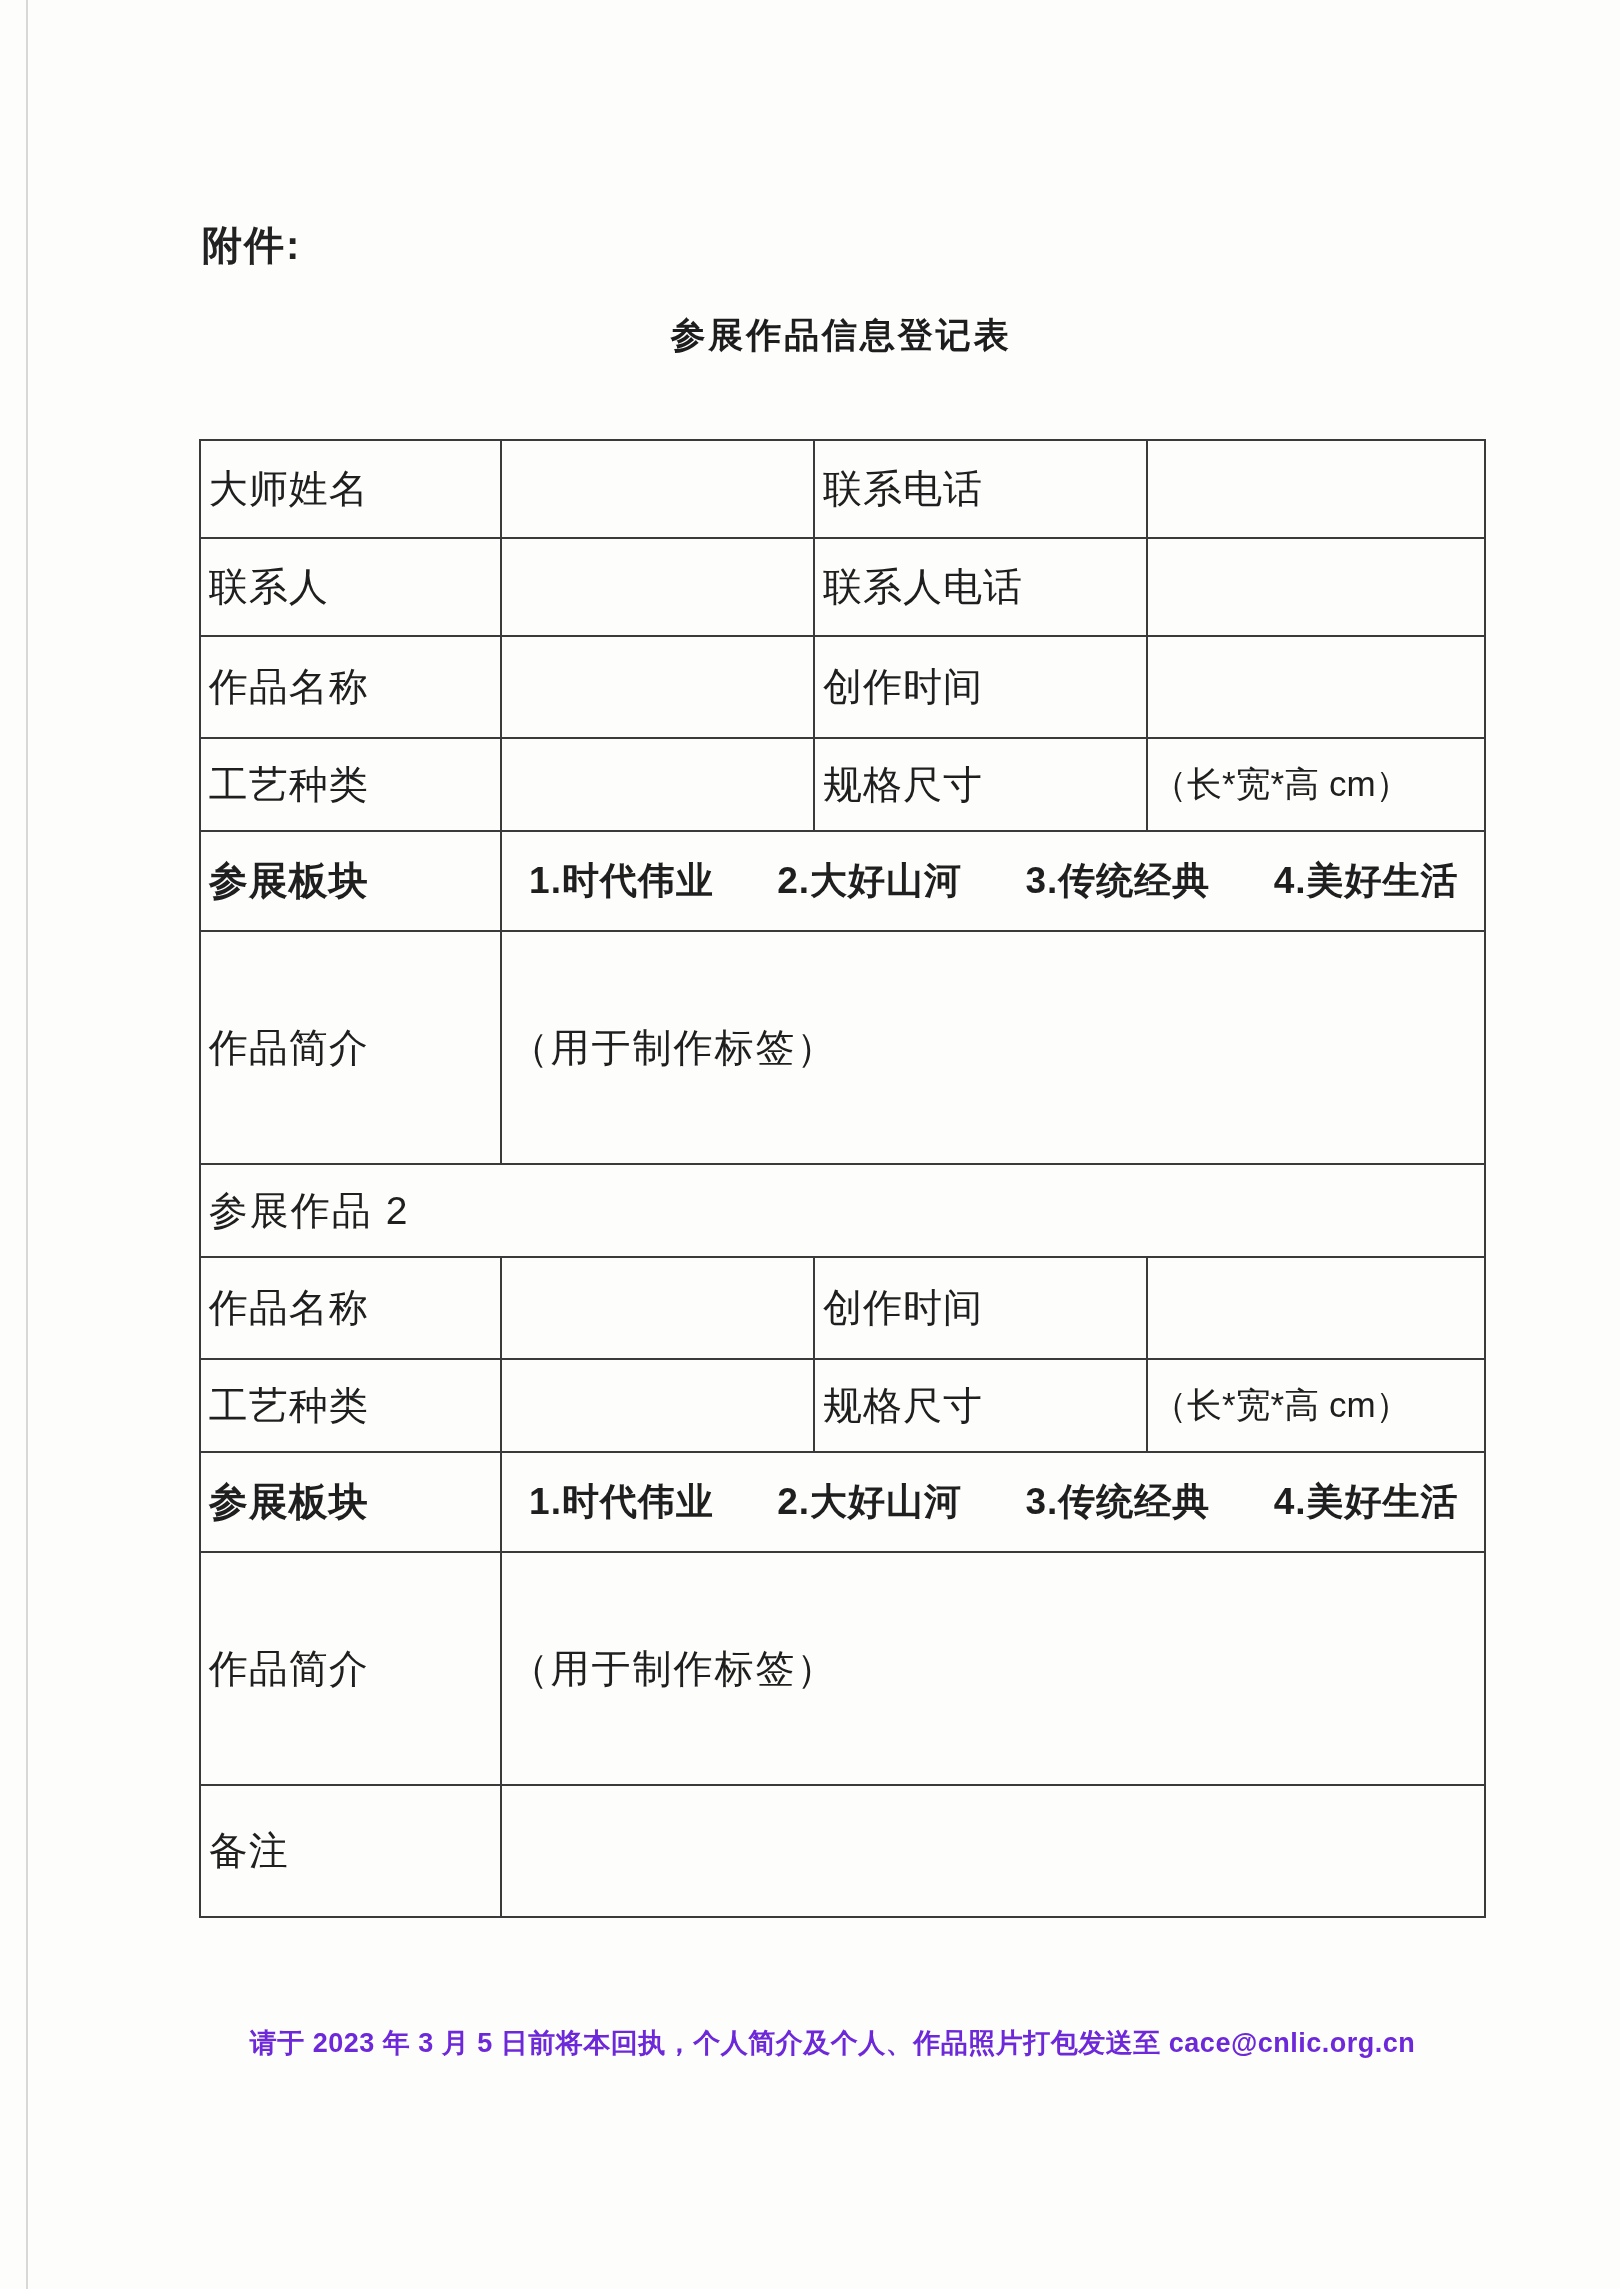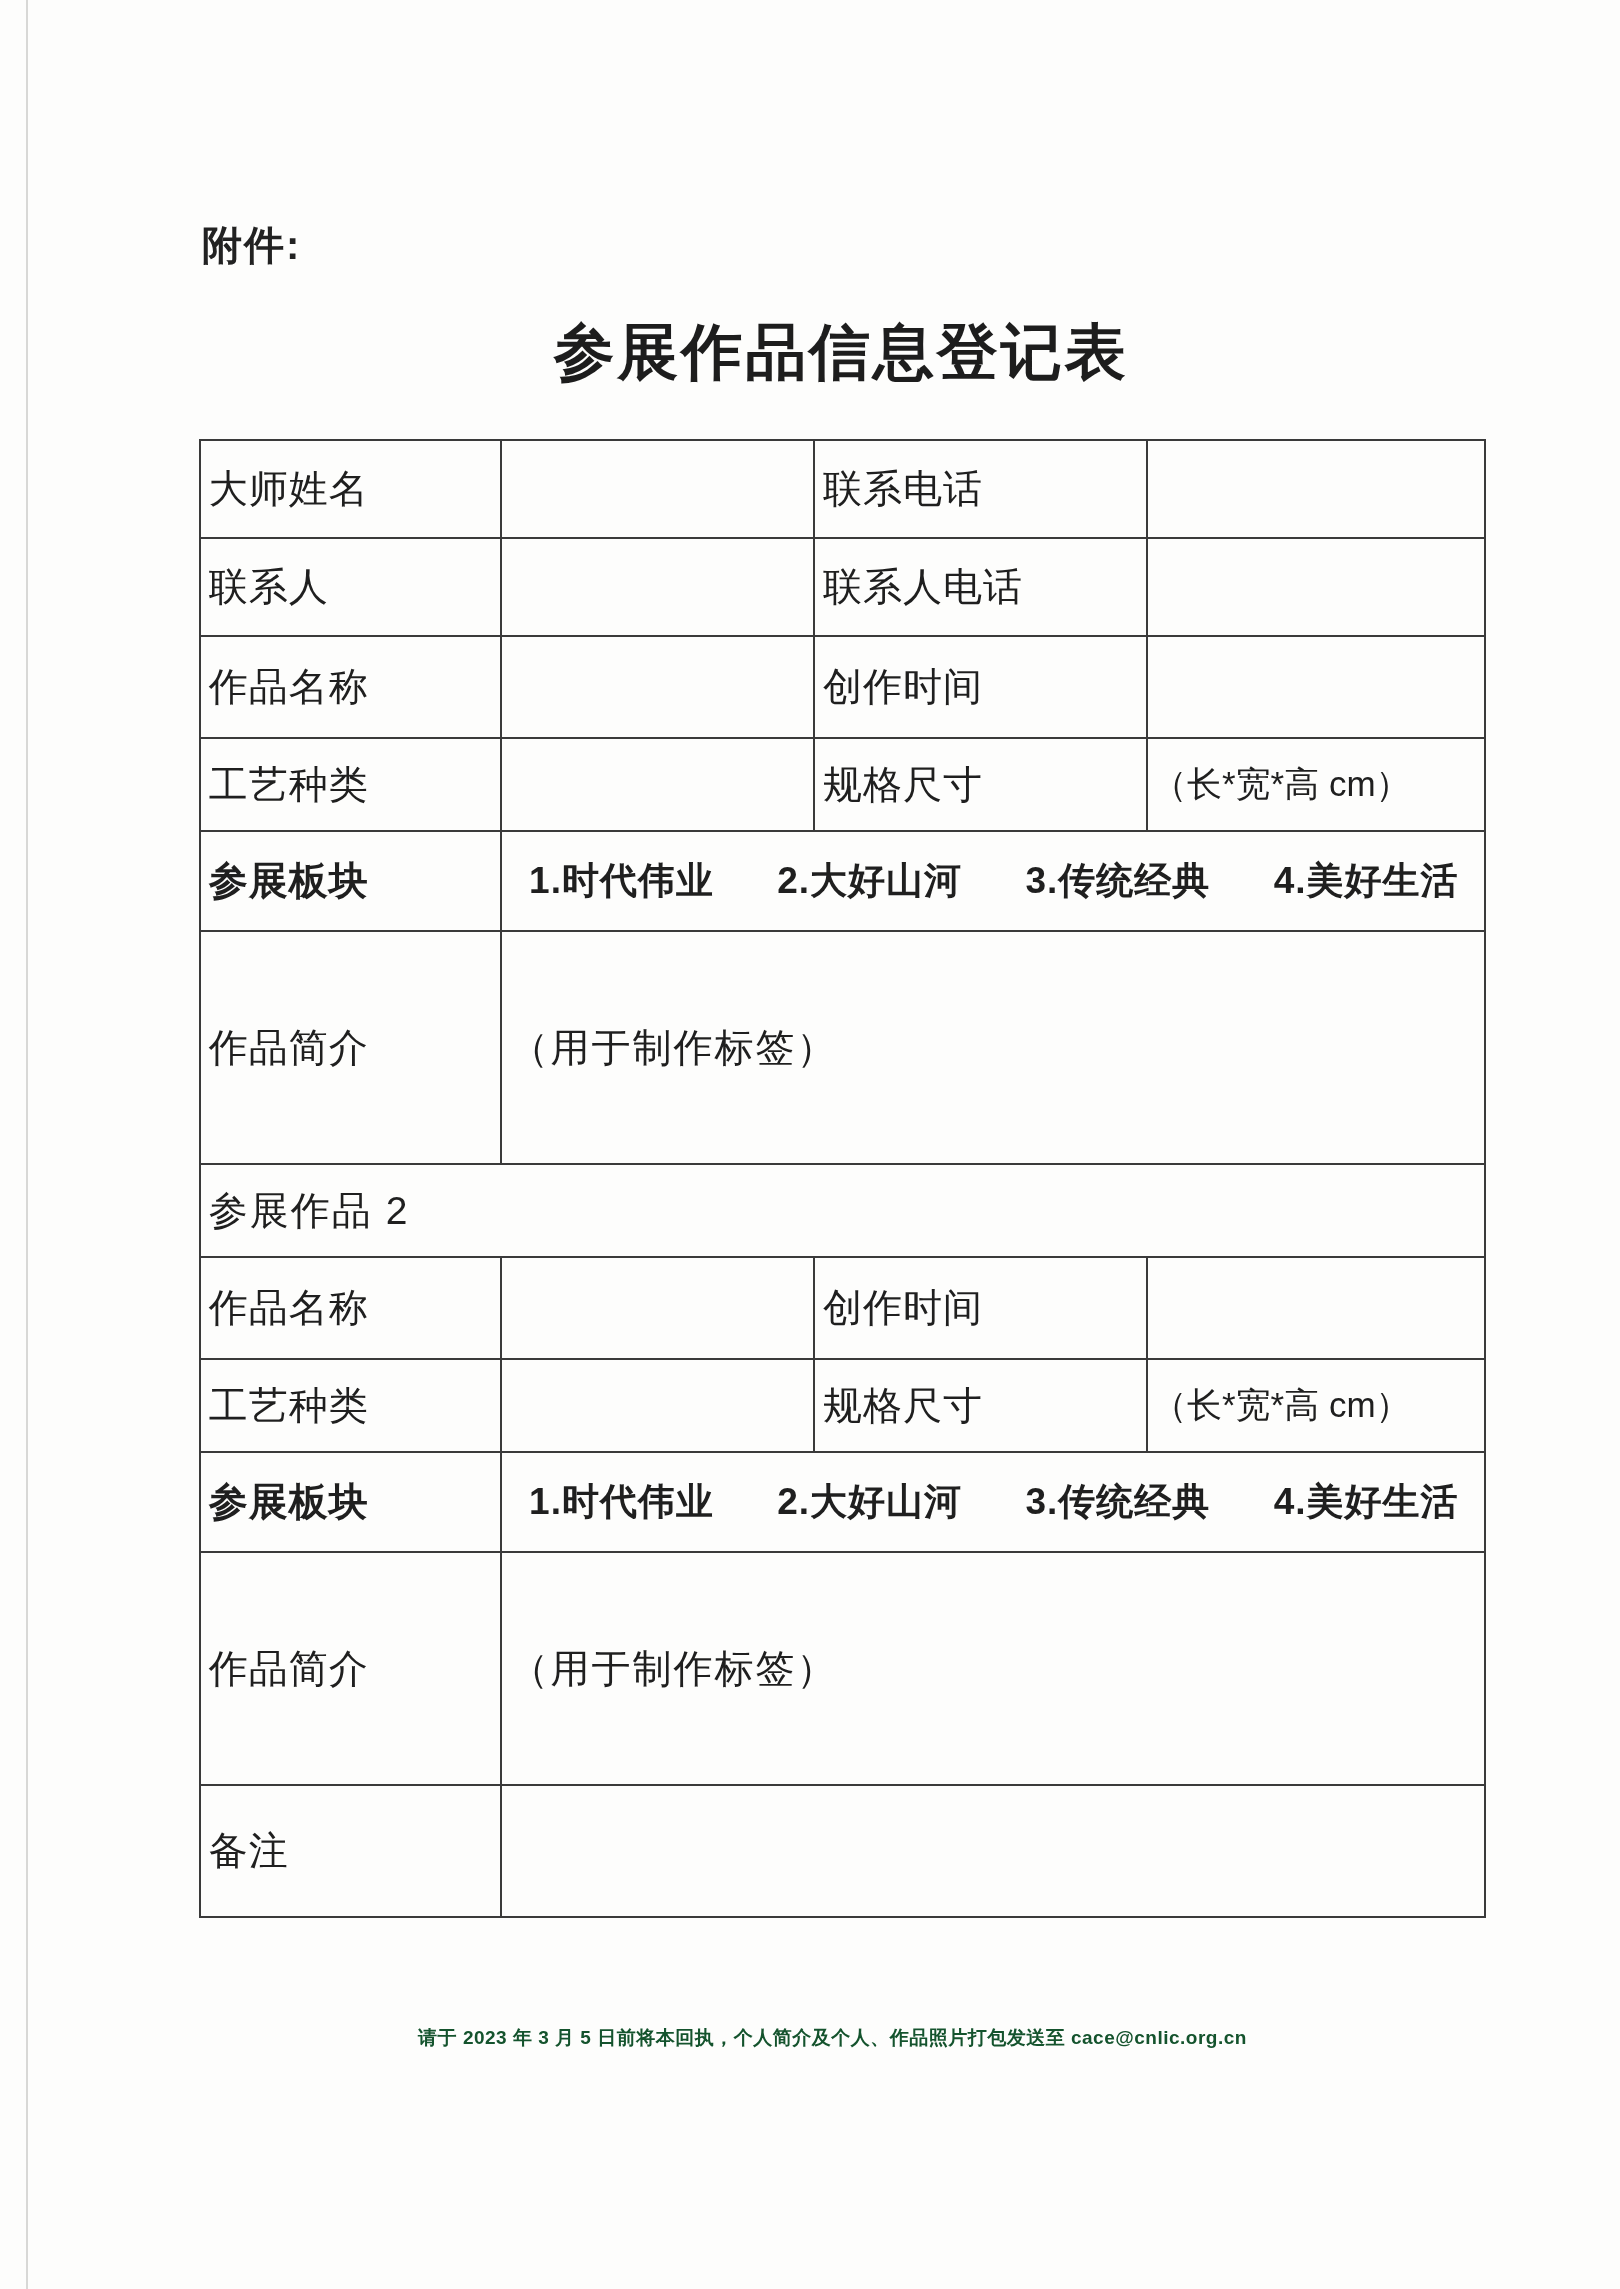--- a/index.html
+++ b/index.html
@@ -34,21 +34,21 @@
     font-weight: 700;
     letter-spacing: 2px;
   }
   .doc-title {
     position: absolute;
     left: 196px;
     top: 312px;
     width: 1290px;
     margin: 0;
     text-align: center;
-    font-size: 61px;
+    font-size: 35px;
     font-weight: 700;
     letter-spacing: 2.9px;
     color: #1d1d1d;
   }
   table.form-table {
     position: absolute;
     left: 199px;
     top: 439px;
     width: 1287px;
     border-collapse: collapse;
@@ -99,24 +99,24 @@
     letter-spacing: 2px;
   }
   .footer-note {
     position: absolute;
     left: 0;
     top: 2025px;
     width: 100%;
     box-sizing: border-box;
     padding-left: 45px;
     text-align: center;
-    font-size: 19px;
+    font-size: 27px;
     font-weight: 700;
     letter-spacing: 0.5px;
-    color: #14532d;
+    color: #6d28d9;
   }
 </style>
 </head>
 <body>
 
 <div class="page">
   <div class="scan-edge"></div>
 
   <div class="attachment">附件:</div>
 

